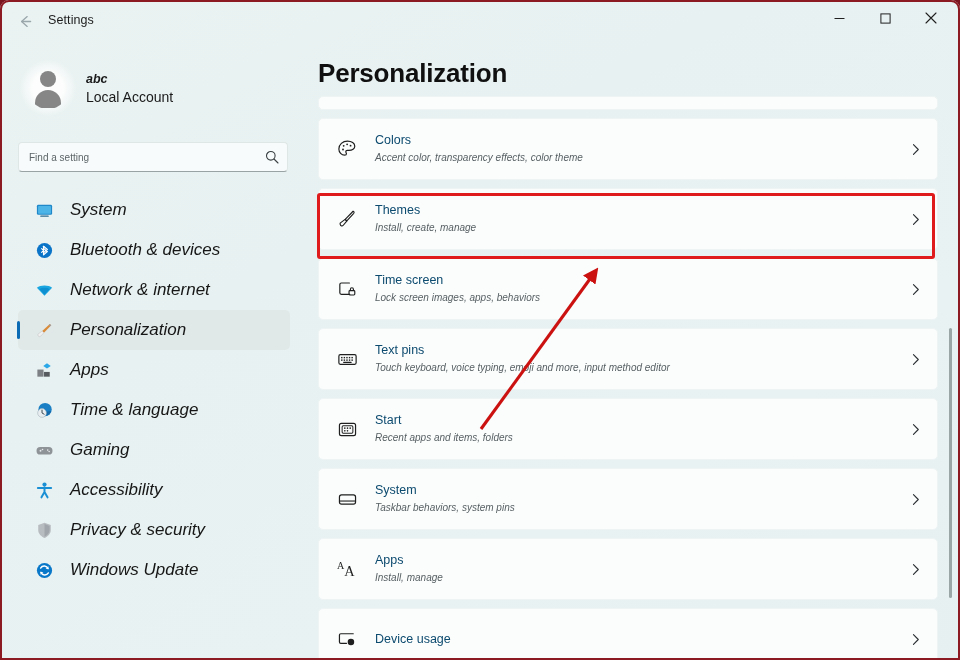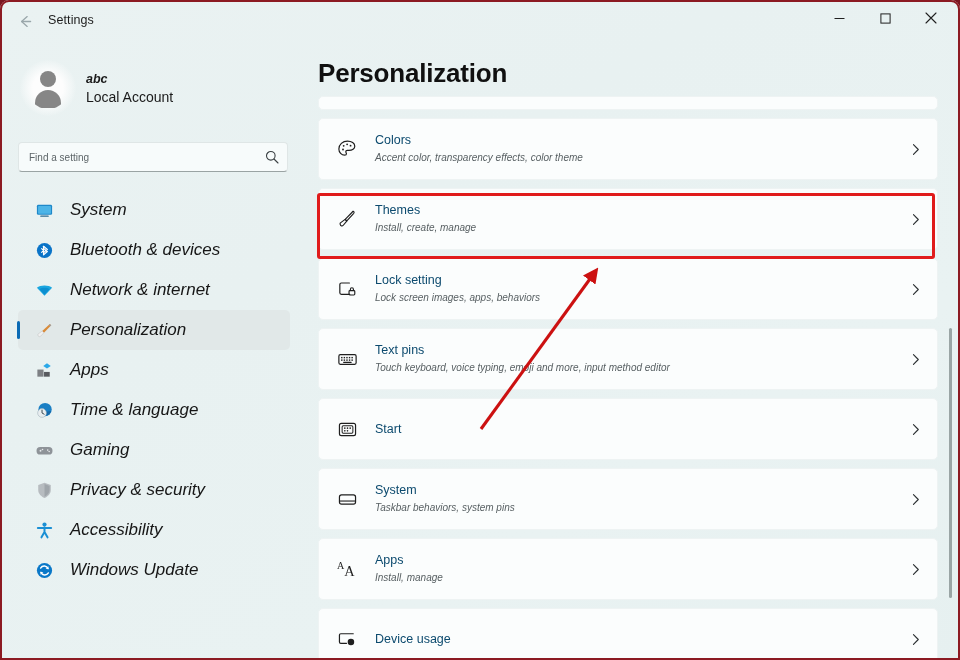--- a/index.html
+++ b/index.html
@@ -350,36 +350,36 @@
               <circle cx="13.4" cy="9.6" r="0.85" fill="#e6e9ea"></circle>
               <circle cx="14.9" cy="11" r="0.85" fill="#e6e9ea"></circle>
             </svg>
           </span>
           <span class="nav-label">Gaming</span>
         </div>
 
         <div class="nav-item">
           <span class="nav-ico">
             <svg width="19" height="19" viewBox="0 0 20 20" aria-hidden="true">
-              <path d="M10 1.8 L16.6 4.3 V9.6 C16.6 13.6, 13.4 16.6, 10 18 C6.6 16.6, 3.4 13.6, 3.4 9.6 V4.3 Z" fill="#b7bcc0"></path>
-              <path d="M10 3.2 L15.3 5.2 V9.6 C15.3 12.9, 12.8 15.4, 10 16.6 Z" fill="#9fa5aa"></path>
-            </svg>
-          </span>
-          <span class="nav-label">Privacy &amp; security</span>
-        </div>
-
-        <div class="nav-item">
-          <span class="nav-ico">
-            <svg width="19" height="19" viewBox="0 0 20 20" aria-hidden="true">
               <circle cx="10" cy="3.7" r="2.2" fill="#1a8fd4"></circle>
               <path d="M3 7.3 H17" stroke="#1a8fd4" stroke-width="2.1" stroke-linecap="round"></path>
               <path d="M10 6.6 V11.6 M10 11.6 L6.8 17.2 M10 11.6 L13.2 17.2" stroke="#1a8fd4" stroke-width="2.1" stroke-linecap="round" fill="none"></path>
             </svg>
           </span>
           <span class="nav-label">Accessibility</span>
+        </div>
+
+        <div class="nav-item">
+          <span class="nav-ico">
+            <svg width="19" height="19" viewBox="0 0 20 20" aria-hidden="true">
+              <path d="M10 1.8 L16.6 4.3 V9.6 C16.6 13.6, 13.4 16.6, 10 18 C6.6 16.6, 3.4 13.6, 3.4 9.6 V4.3 Z" fill="#b7bcc0"></path>
+              <path d="M10 3.2 L15.3 5.2 V9.6 C15.3 12.9, 12.8 15.4, 10 16.6 Z" fill="#9fa5aa"></path>
+            </svg>
+          </span>
+          <span class="nav-label">Privacy &amp; security</span>
         </div>
 
         <div class="nav-item">
           <span class="nav-ico">
             <svg width="19" height="19" viewBox="0 0 20 20" aria-hidden="true">
               <circle cx="10" cy="10" r="8" fill="#0a78c8"></circle>
               <path d="M13.8 8.1 A4.4 4.4 0 0 0 5.9 7.4" fill="none" stroke="#fff" stroke-width="1.5" stroke-linecap="round"></path>
               <path d="M6.2 11.9 A4.4 4.4 0 0 0 14.1 12.6" fill="none" stroke="#fff" stroke-width="1.5" stroke-linecap="round"></path>
               <path d="M14.3 5.4 L14.1 8.5 L11.2 8.1 Z" fill="#fff"></path>
               <path d="M5.7 14.6 L5.9 11.5 L8.8 11.9 Z" fill="#fff"></path>
@@ -439,21 +439,21 @@
 
         <div class="card">
           <span class="card-ico">
             <svg width="23" height="23" viewBox="0 0 24 24" aria-hidden="true">
               <path d="M14 5.2 H5.6 C4.7 5.2, 4 5.9, 4 6.8 V15.4 C4 16.3, 4.7 17, 5.6 17 H14.4" fill="none" stroke="#1f1f1f" stroke-width="1.25" stroke-linecap="round" stroke-linejoin="round"></path>
               <rect x="13.6" y="13.1" width="6" height="4.6" rx="0.9" fill="none" stroke="#1f1f1f" stroke-width="1.2"></rect>
               <path d="M15 13.1 V11.9 C15 10.9, 15.8 10.2, 16.6 10.2 C17.5 10.2, 18.2 10.9, 18.2 11.9 V13.1" fill="none" stroke="#1f1f1f" stroke-width="1.2"></path>
             </svg>
           </span>
           <div class="card-text">
-            <div class="card-title">Lock setting</div>
+            <div class="card-title">Time screen</div>
             <div class="card-sub">Lock screen images, apps, behaviors</div>
           </div>
           <span class="card-chev">
             <svg width="13" height="13" viewBox="0 0 14 14" aria-hidden="true">
               <path d="M4.8 1.8 L10 7 L4.8 12.2" fill="none" stroke="currentColor" stroke-width="1.2" stroke-linecap="round" stroke-linejoin="round"></path>
             </svg>
           </span>
         </div>
 
         <div class="card">
@@ -491,20 +491,21 @@
               <rect x="6.4" y="8.2" width="11.2" height="7.6" rx="1.1" fill="none" stroke="#1f1f1f" stroke-width="1.05"></rect>
               <circle cx="9.2" cy="10.6" r="0.85" fill="#1f1f1f"></circle>
               <circle cx="12" cy="10.6" r="0.85" fill="#1f1f1f"></circle>
               <circle cx="14.8" cy="10.6" r="0.85" fill="#1f1f1f"></circle>
               <circle cx="9.2" cy="13.4" r="0.85" fill="#1f1f1f"></circle>
               <circle cx="12" cy="13.4" r="0.85" fill="#1f1f1f"></circle>
             </svg>
           </span>
           <div class="card-text">
             <div class="card-title">Start</div>
+            <div class="card-sub">Recent apps and items, folders</div>
           </div>
           <span class="card-chev">
             <svg width="13" height="13" viewBox="0 0 14 14" aria-hidden="true">
               <path d="M4.8 1.8 L10 7 L4.8 12.2" fill="none" stroke="currentColor" stroke-width="1.2" stroke-linecap="round" stroke-linejoin="round"></path>
             </svg>
           </span>
         </div>
 
         <div class="card">
           <span class="card-ico">

